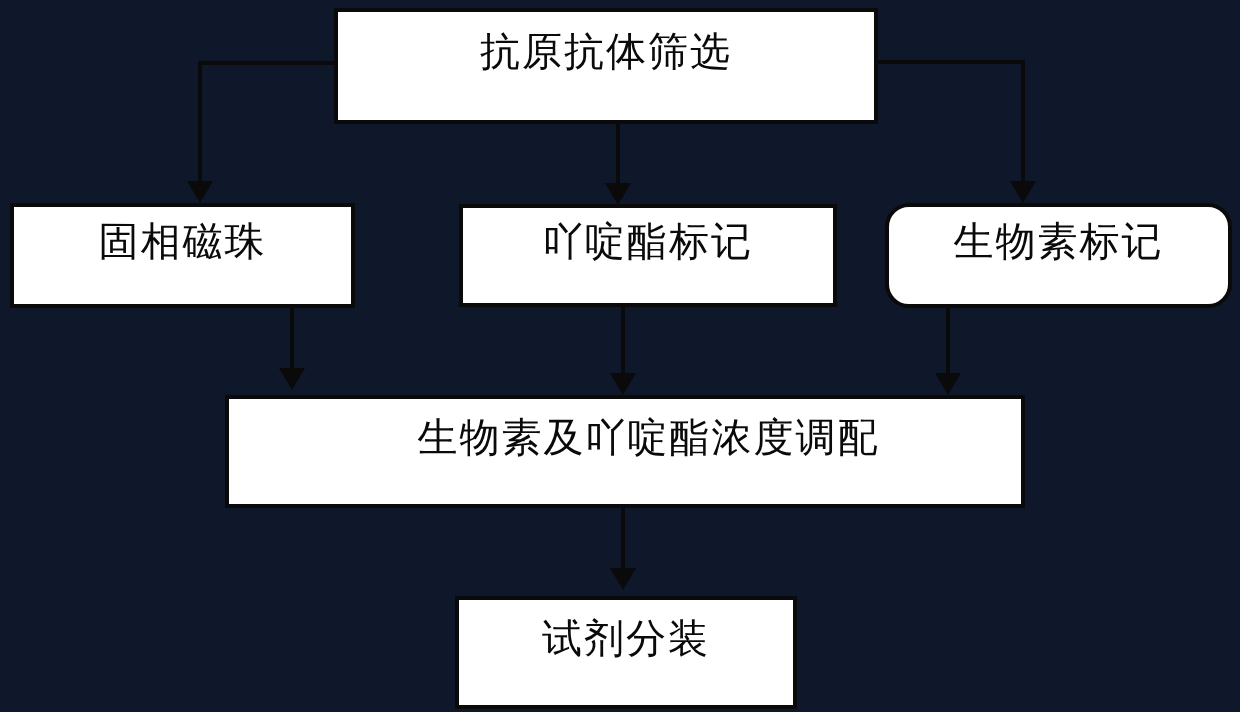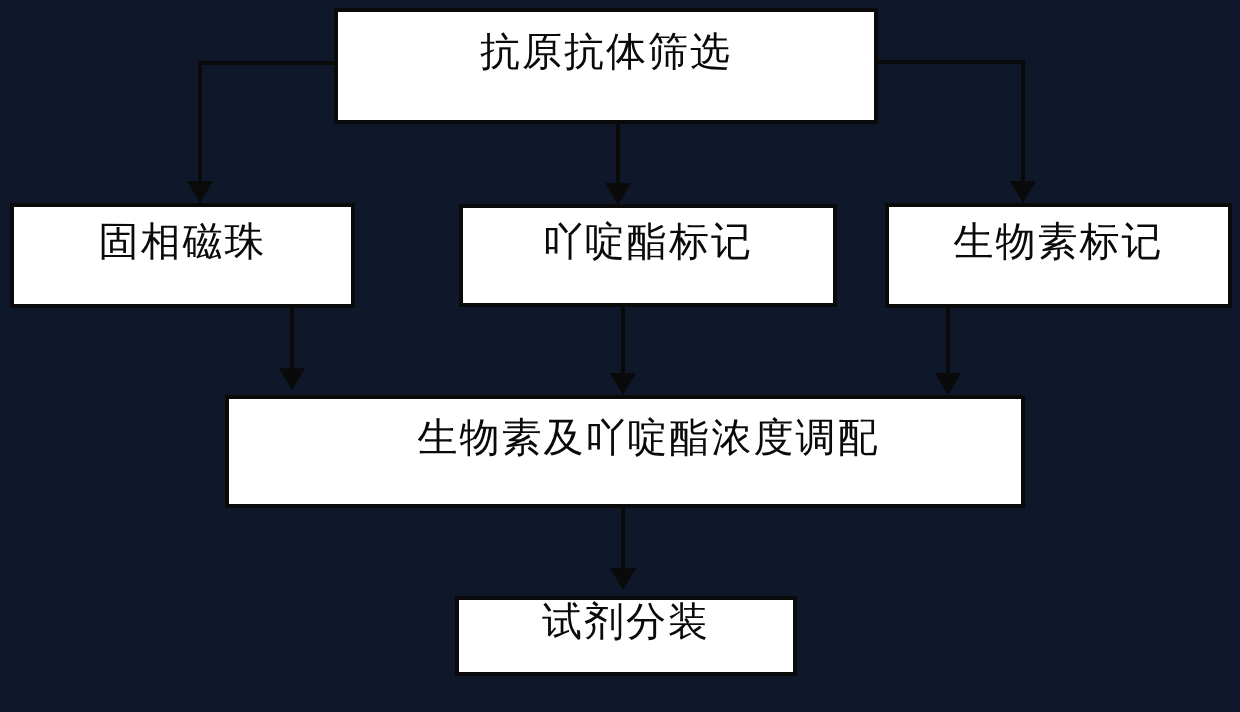--- a/index.html
+++ b/index.html
@@ -59,29 +59,29 @@
   </div>
 
   <div class="node" style="left:10px; top:203px; width:345px; height:105px;align-items:center;">
     <span class="node-label">固相磁珠</span>
   </div>
 
   <div class="node" style="left:435px; top:204px; width:378px; height:103px;margin-left:24px;">
     <span class="node-label">吖啶酯标记</span>
   </div>
 
-  <div class="node" style="left:885px; top:203px; width:347px; height:105px;">
+  <div class="node" style="left:885px; top:203px; width:347px; height:105px;border-radius:24px;">
     <span class="node-label">生物素标记</span>
   </div>
 
   <div class="node" style="left:225px; top:395px; width:800px; height:113px;padding-left:47px;">
     <span class="node-label">生物素及吖啶酯浓度调配</span>
   </div>
 
-  <div class="node" style="left:455px; top:596px; width:342px; height:80px;">
+  <div class="node" style="left:455px; top:596px; width:342px; height:113px;">
     <span class="node-label">试剂分装</span>
   </div>
 
   <svg class="connectors" width="1240" height="712" viewBox="0 0 1240 712">
 
     <g>
       <polyline class="edge-line" points="336,63 200,63 200,183"></polyline>
       <polygon class="edge-head" points="187,181 213,181 200,203"></polygon>
     </g>
 

